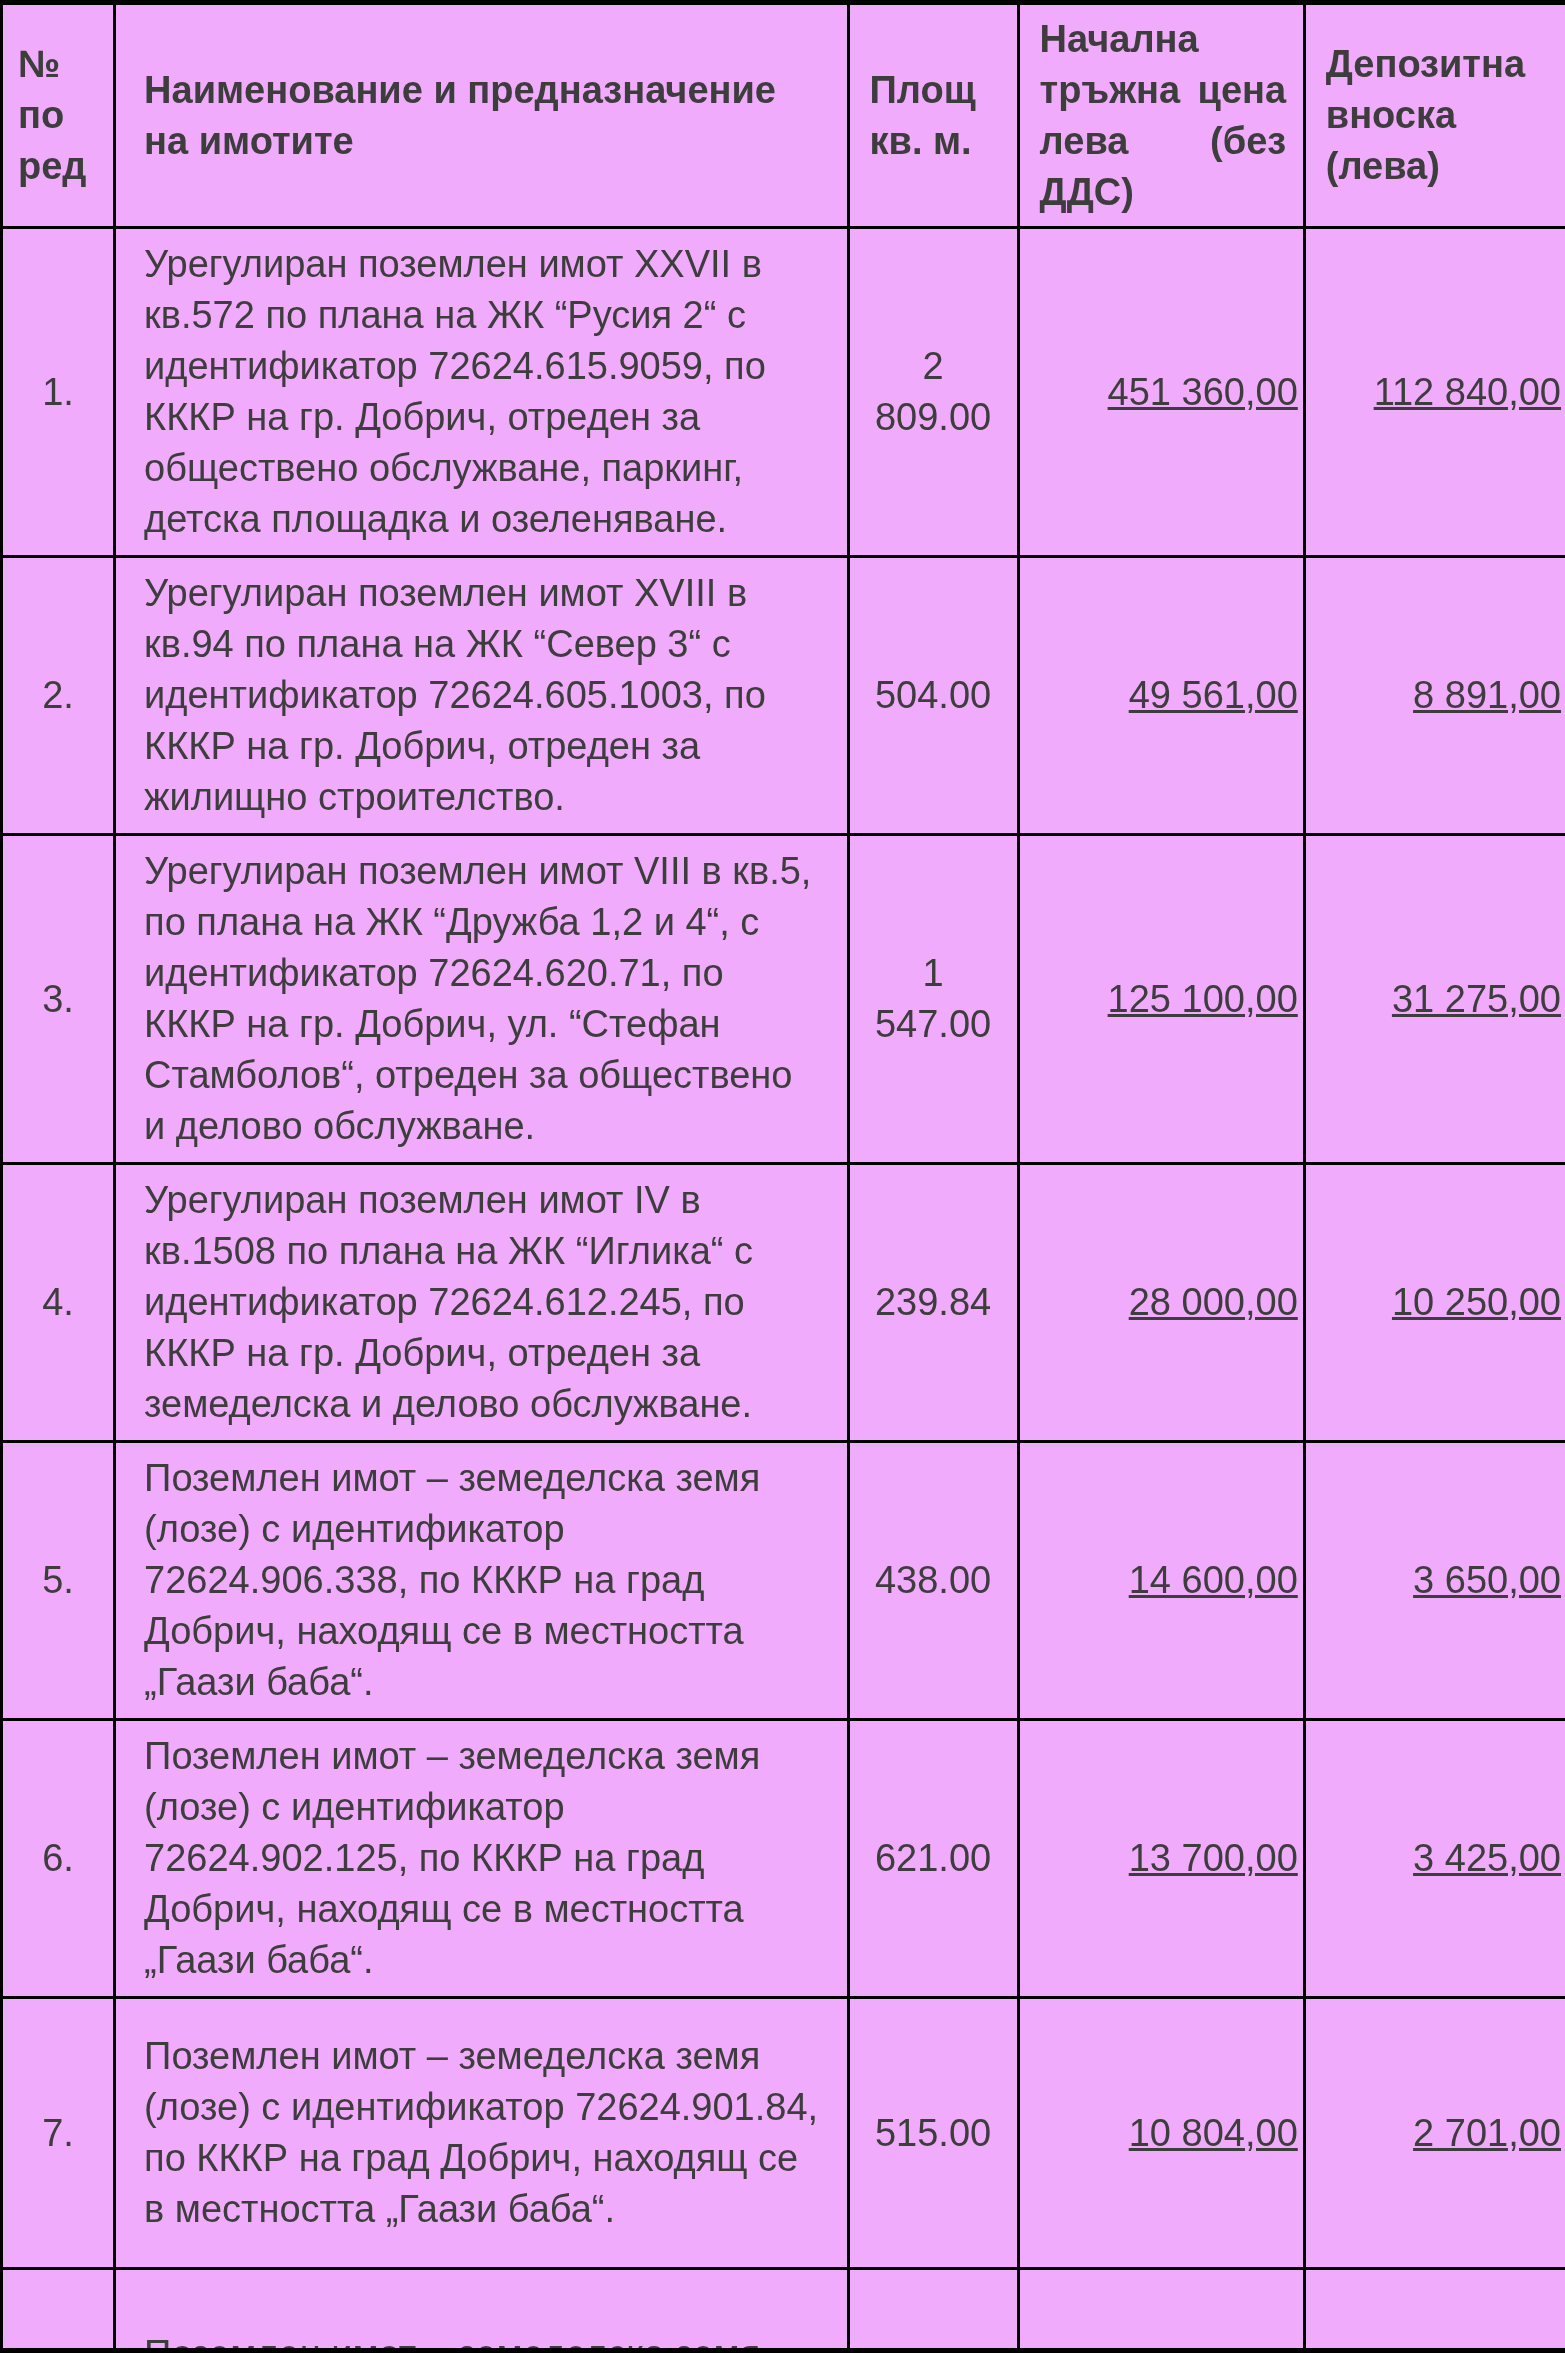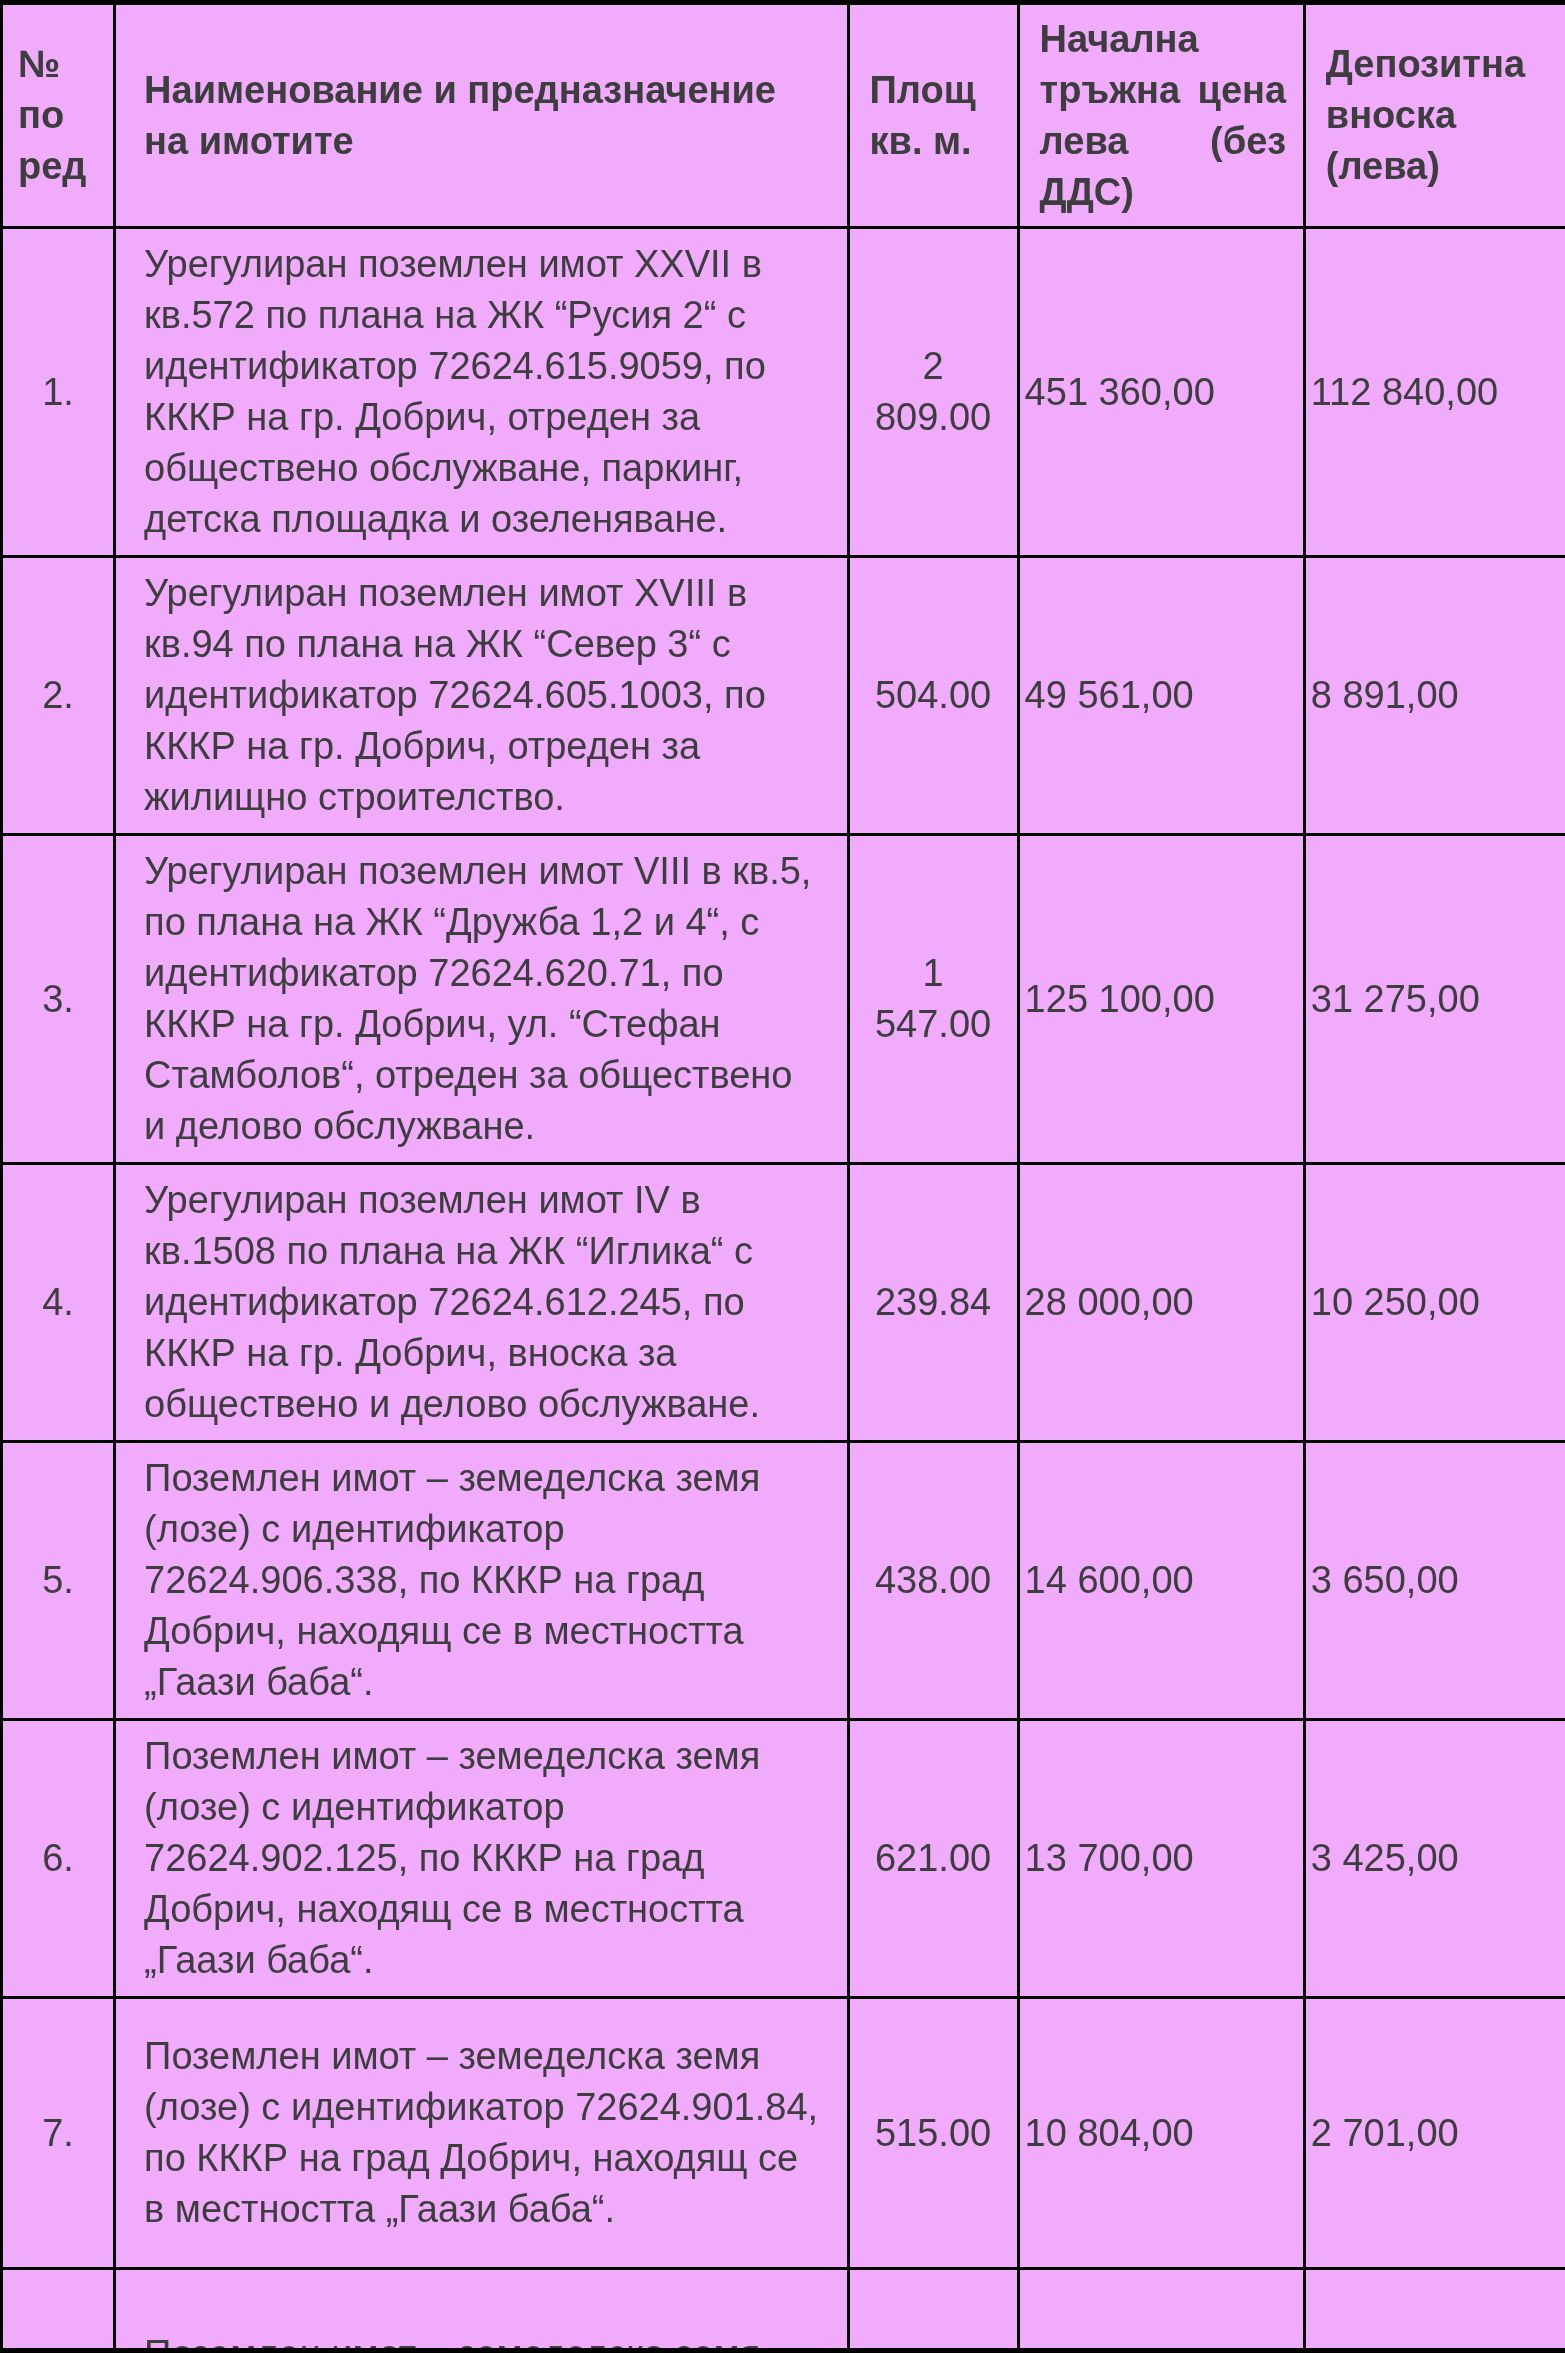--- a/index.html
+++ b/index.html
@@ -29,21 +29,21 @@
   thead tr{height:225px;}
   th{font-weight:bold;text-align:left;}
   .h-num{padding:8.3px 11.6px 8.3px 15px;}
   .h-name{padding:8.3px 50px 8.3px 28px;}
   .h-area{padding:8.3px 16.6px 8.3px 20px;}
   .h-price{padding:8.3px 16.6px 8.3px 20px;text-align:justify;}
   .h-deposit{padding:8.3px 16.6px 8.3px 20px;}
   .c-num{text-align:center;padding:5px;}
   .c-desc{padding:10px 25px 10px 28px;text-align:left;}
   .c-area{text-align:center;white-space:pre-line;padding:5px;}
-  .c-price,.c-deposit{text-align:left;white-space:nowrap;padding:5px;}
+  .c-price,.c-deposit{text-align:right;white-space:nowrap;padding:5px;text-decoration:underline;}
   tbody tr:nth-child(1){height:309px;}
   tbody tr:nth-child(2){height:263px;}
   tbody tr:nth-child(3){height:324px;}
   tbody tr:nth-child(4){height:263px;}
   tbody tr:nth-child(5){height:263px;}
   tbody tr:nth-child(6){height:272px;}
   tbody tr:nth-child(7){height:271px;}
   tbody tr:nth-child(8){height:273px;}
   .bottom-edge{
     position:absolute;
@@ -97,21 +97,21 @@
       <td class="c-num">3.</td>
       <td class="c-desc">Урегулиран поземлен имот VIII в кв.5, по плана на ЖК “Дружба 1,2 и 4“, с идентификатор 72624.620.71, по КККР на гр. Добрич, ул. “Стефан Стамболов“, отреден за обществено и делово обслужване.</td>
       <td class="c-area">1
 547.00</td>
       <td class="c-price">125 100,00</td>
       <td class="c-deposit">31 275,00</td>
     </tr>
 
     <tr>
       <td class="c-num">4.</td>
-      <td class="c-desc">Урегулиран поземлен имот IV в кв.1508 по плана на ЖК “Иглика“ с идентификатор 72624.612.245, по КККР на гр. Добрич, вноска за обществено и делово обслужване.</td>
+      <td class="c-desc">Урегулиран поземлен имот IV в кв.1508 по плана на ЖК “Иглика“ с идентификатор 72624.612.245, по КККР на гр. Добрич, отреден за земеделска и делово обслужване.</td>
       <td class="c-area">239.84</td>
       <td class="c-price">28 000,00</td>
       <td class="c-deposit">10 250,00</td>
     </tr>
 
     <tr>
       <td class="c-num">5.</td>
       <td class="c-desc">Поземлен имот – земеделска земя (лозе) с идентификатор 72624.906.338, по КККР на град Добрич, находящ се в местността „Гаази баба“.</td>
       <td class="c-area">438.00</td>
       <td class="c-price">14 600,00</td>

